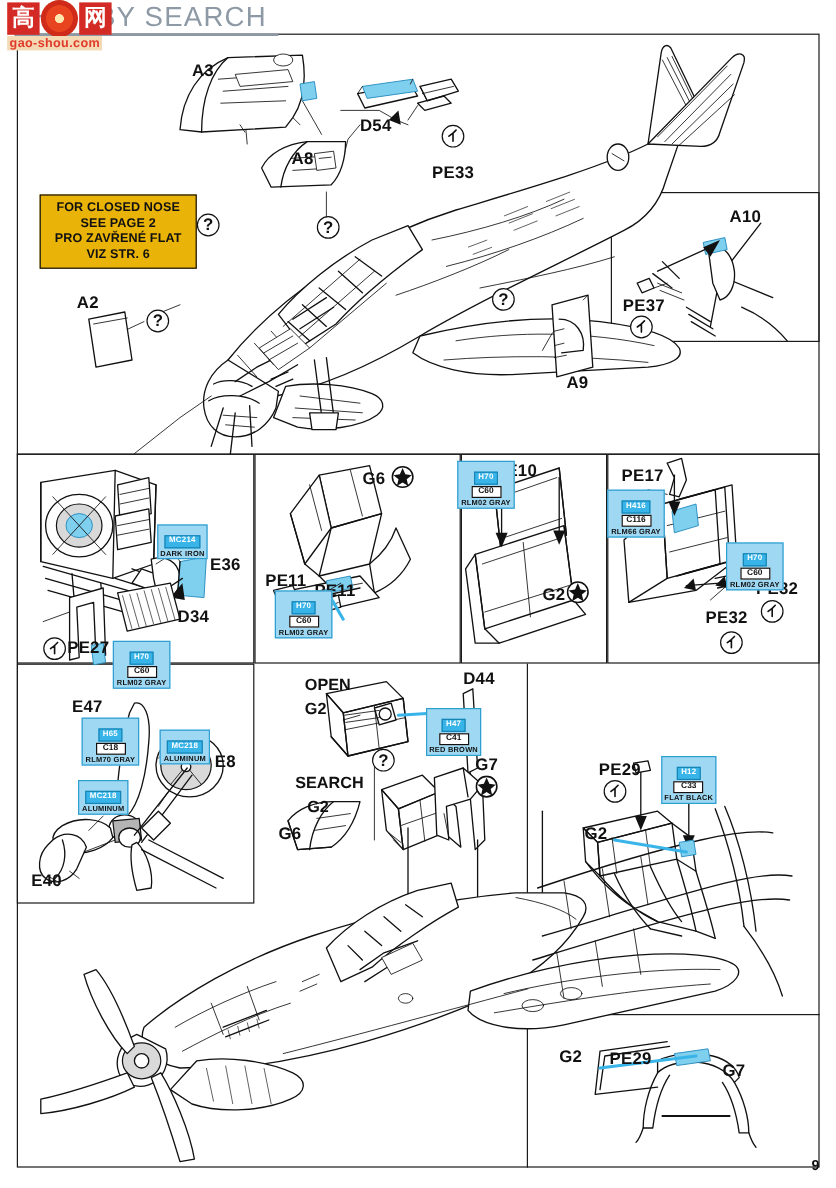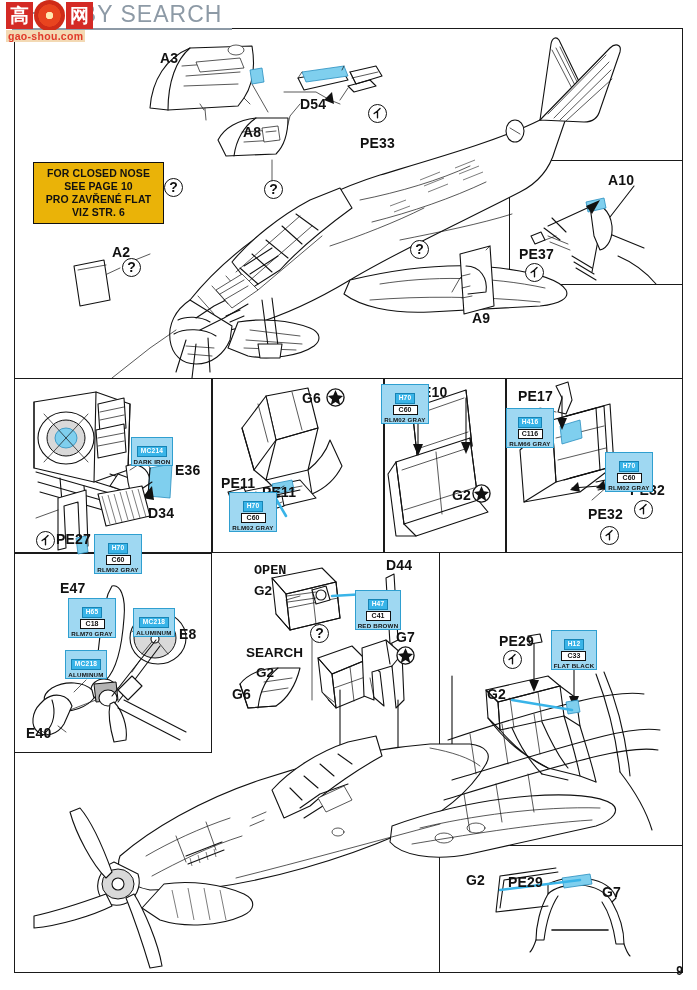--- a/index.html
+++ b/index.html
@@ -683,31 +683,31 @@
       <path class="cyan" d="M562 878 L 590 874 L 592 884 L 564 888 Z"></path>
       <path class="cyanline" d="M500 890 L 580 880"></path>
       <path class="ln" d="M536 940 C 534 946, 532 950, 530 952 M624 944 C 626 950, 628 954, 630 956"></path>
     </g>
 
   </svg>
 
   <div id="notice-box">
     <div class="notice-inner">
       <span>FOR CLOSED NOSE</span><br>
-      <span>SEE PAGE 10</span><br>
+      <span>SEE PAGE 2</span><br>
       <span>PRO ZAVŘENÉ FLAT</span><br>
       <span>VIZ STR. 6</span>
     </div>
   </div>
 
   <div class="plabel" style="left:160px; top:50px;">A3</div>
   <div class="plabel" style="left:300px; top:96px;">D54</div>
   <div class="plabel" style="left:360px; top:92px;margin-top:43px;">PE33</div>
   <div class="plabel" style="left:243px; top:124px;">A8</div>
-  <div class="plabel" style="left:64px; top:244px;margin-left:48px;">A2</div>
+  <div class="plabel" style="left:64px; top:244px;">A2</div>
   <div class="plabel" style="left:472px; top:310px;">A9</div>
 
   <div class="plabel" style="left:608px; top:172px;">A10</div>
   <div class="plabel" style="left:519px; top:246px;">PE37</div>
 
   <div class="plabel" style="left:175px; top:462px;">E36</div>
   <div class="plabel" style="left:148px; top:505px;">D34</div>
   <div class="plabel" style="left:56px; top:531px;">PE27</div>
 
   <div class="plabel" style="left:302px; top:390px;">G6</div>
@@ -718,21 +718,21 @@
   <div class="plabel" style="left:452px; top:487px;">G2</div>
 
   <div class="plabel" style="left:518px; top:388px;">PE17</div>
   <div class="plabel" style="left:630px; top:482px;">PE32</div>
   <div class="plabel" style="left:588px; top:506px;">PE32</div>
 
   <div class="plabel" style="left:60px; top:580px;">E47</div>
   <div class="plabel" style="left:179px; top:626px;">E8</div>
   <div class="plabel" style="left:26px; top:725px;">E40</div>
 
-  <div class="word" style="left:254px; top:563px;font-family:Liberation Mono, monospace;">OPEN</div>
+  <div class="word" style="left:254px; top:563px;">OPEN</div>
   <div class="word" style="left:254px; top:583px;">G2</div>
   <div class="word" style="left:246px; top:645px;">SEARCH</div>
   <div class="word" style="left:256px; top:665px;">G2</div>
   <div class="plabel" style="left:386px; top:557px;text-align:center;">D44</div>
   <div class="plabel" style="left:396px; top:629px;">G7</div>
   <div class="plabel" style="left:232px; top:686px;">G6</div>
 
   <div class="plabel" style="left:499px; top:633px;">PE29</div>
   <div class="plabel" style="left:487px; top:686px;">G2</div>
 

